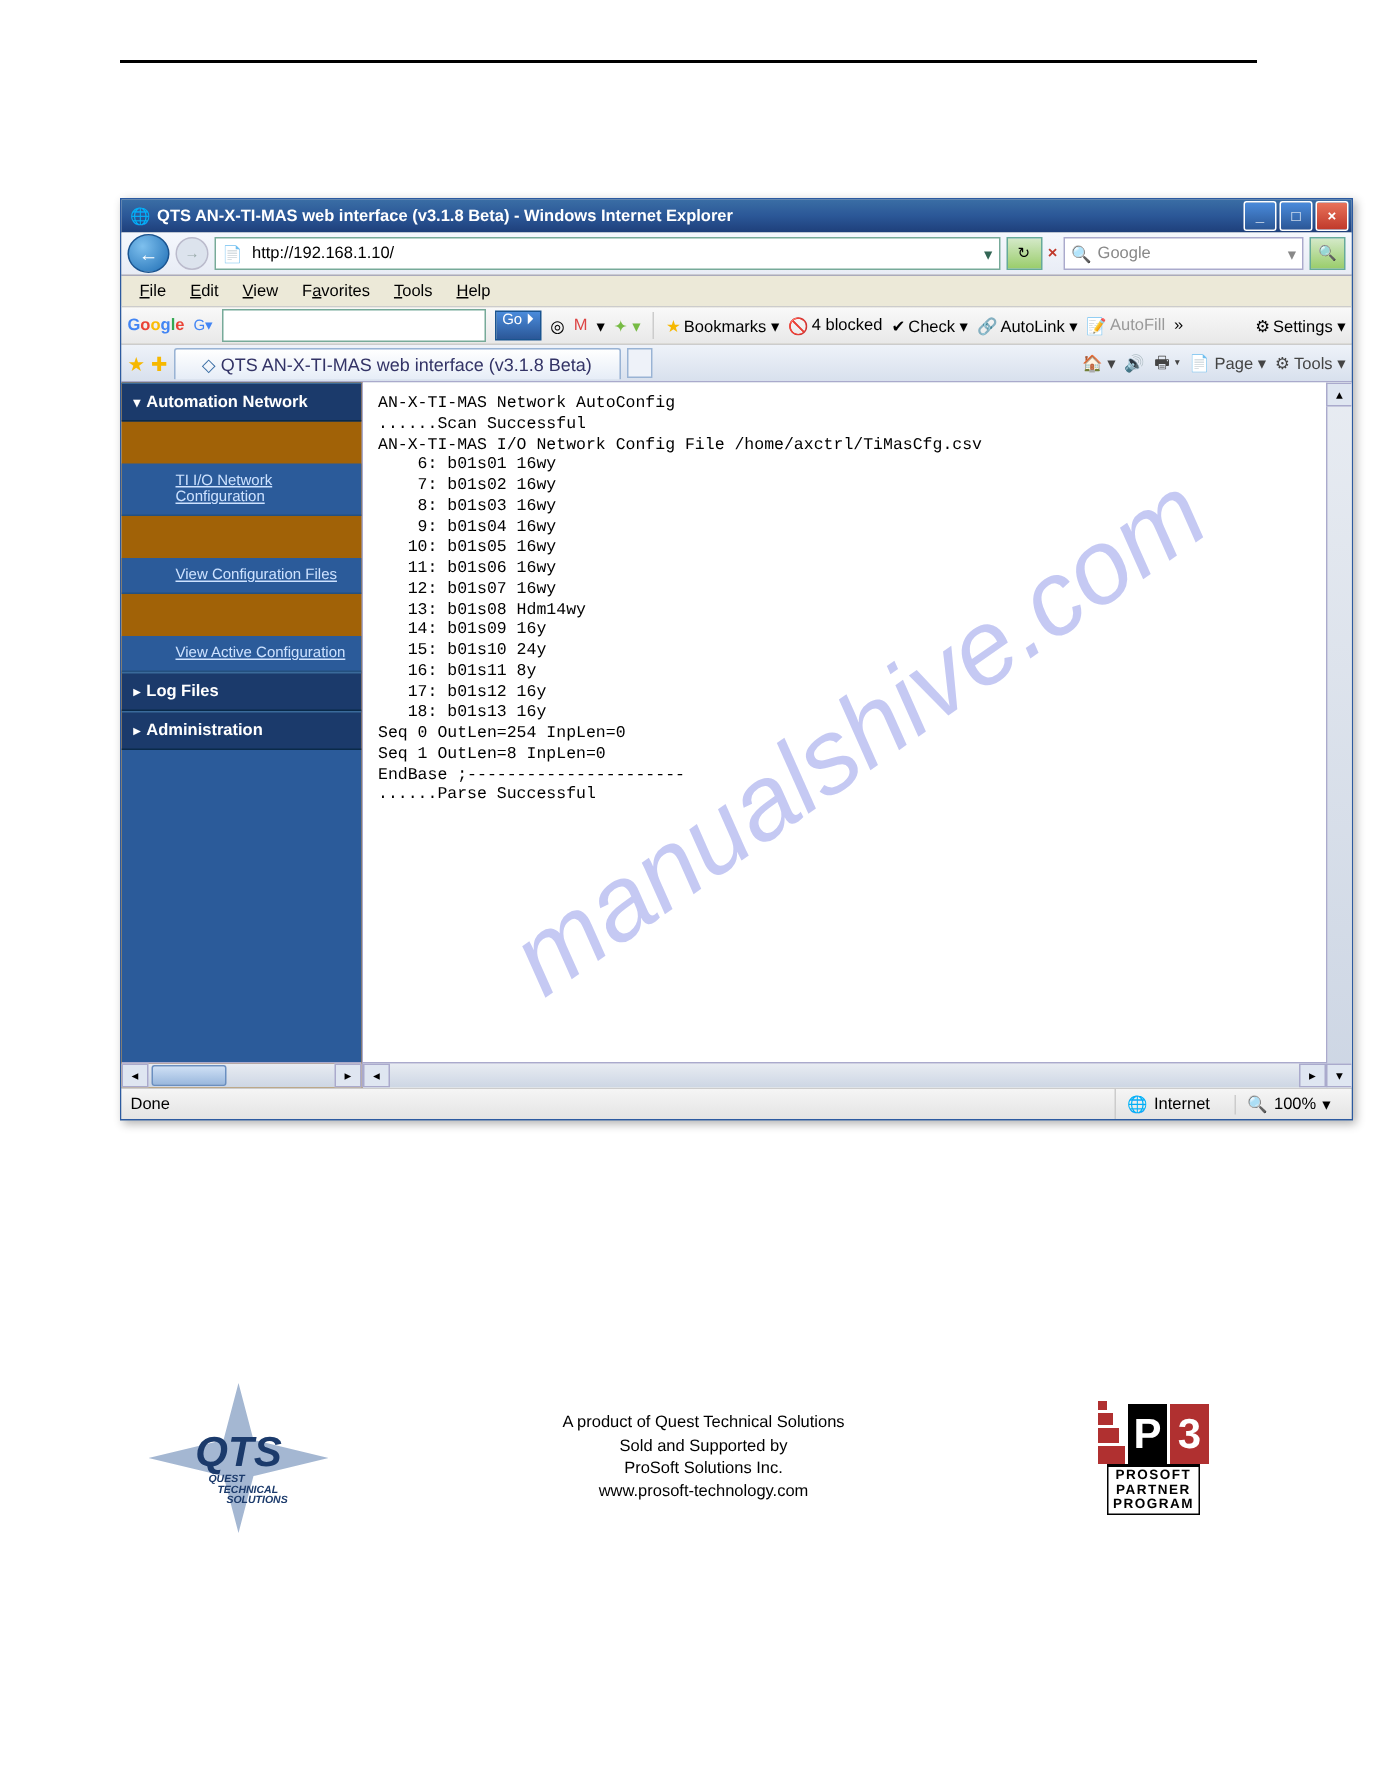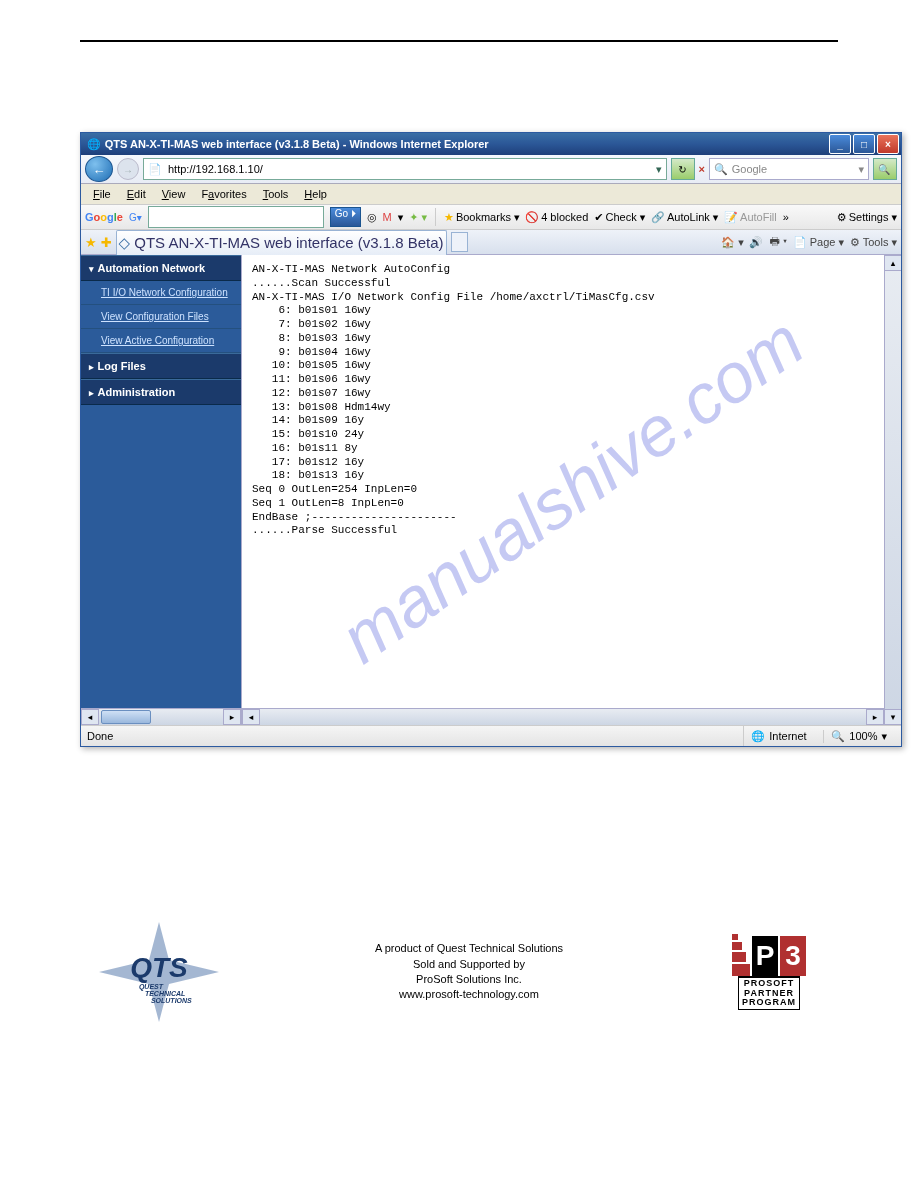--- a/index.html
+++ b/index.html
@@ -108,22 +108,22 @@
   .gb-right { margin-left:auto; display:flex; align-items:center; gap:4px; }
   .tab-bar {
     display:flex; align-items:center; height:24px;
     background:linear-gradient(to bottom,#eef2f9,#d8e0ed);
     border-bottom:1px solid #aac; padding:0 4px; gap:4px;
   }
   .fav-star { color:#f6b800; font-size:13px; }
   .fav-plus { color:#f6b800; font-size:13px; }
   .tab  {
     background:linear-gradient(to bottom,#fff,#e6edf7);
-    border:1px solid #99b3d4; border-bottom:none; padding:3px 2px;
-    font-size:15px; color:#336; cursor:pointer; border-radius:2px 2px 0 0;
+    border:1px solid #99b3d4; border-bottom:none; padding:3px 18px;
+    font-size:12px; color:#336; cursor:pointer; border-radius:2px 2px 0 0;
   }
   .tab-spacer { flex:1; }
   .tab-tools { display:flex; align-items:center; gap:6px; font-size:11px; color:#444; }
   .tab-tools span { cursor:pointer; }
   .content-area {
     display:flex; height:470px; background:#a8bed6;
   }
   .sidebar {
     width: 160px; background:#a16207; display:flex; flex-direction:column;
     border-right:1px solid #aac; overflow:hidden;
@@ -131,23 +131,24 @@
   .sidebar-section {
     background:#1b3a6b; color:#fff; padding:6px 8px; font-size:11px;
     font-weight:bold; border-top:1px solid #3a6a9a; border-bottom:1px solid #0a2a4a;
     cursor:pointer;
   }
   .sidebar-section::before {
     content:"▸"; margin-right:4px; font-size:9px;
   }
   .sidebar-section.open::before { content:"▾"; }
   .sidebar-item {
-    background:#2b5b9a; color:#cde2ff; padding:6px 8px 6px 20px;
+    background:#2b5b9a; color:#cde2ff; padding:6px 8px 6px 36px;
     font-size:10px; border-bottom:1px solid #24507f; cursor:pointer;
     text-decoration:underline;
+    margin-top:28px;
   }
   .sidebar-fill { flex:1; background:#2b5b9a; }
   .sidebar-hscroll {
     height:16px; background:linear-gradient(to bottom,#e8ecf2,#cdd6e4);
     border-top:1px solid #aac; display:flex; align-items:center;
   }
   .scroll-btn { width:16px; height:14px; background:#dfe6f1; border:1px solid #aac; font-size:9px; display:flex; align-items:center; justify-content:center; }
   .scroll-thumb { width:48px; height:12px; background:linear-gradient(to bottom,#cfe0f5,#9ab8dd); border:1px solid #6a8fc0; border-radius:2px; margin:0 2px;}
   .main-panel {
     flex:1; display:flex; flex-direction:column; background:#fff; position:relative;

